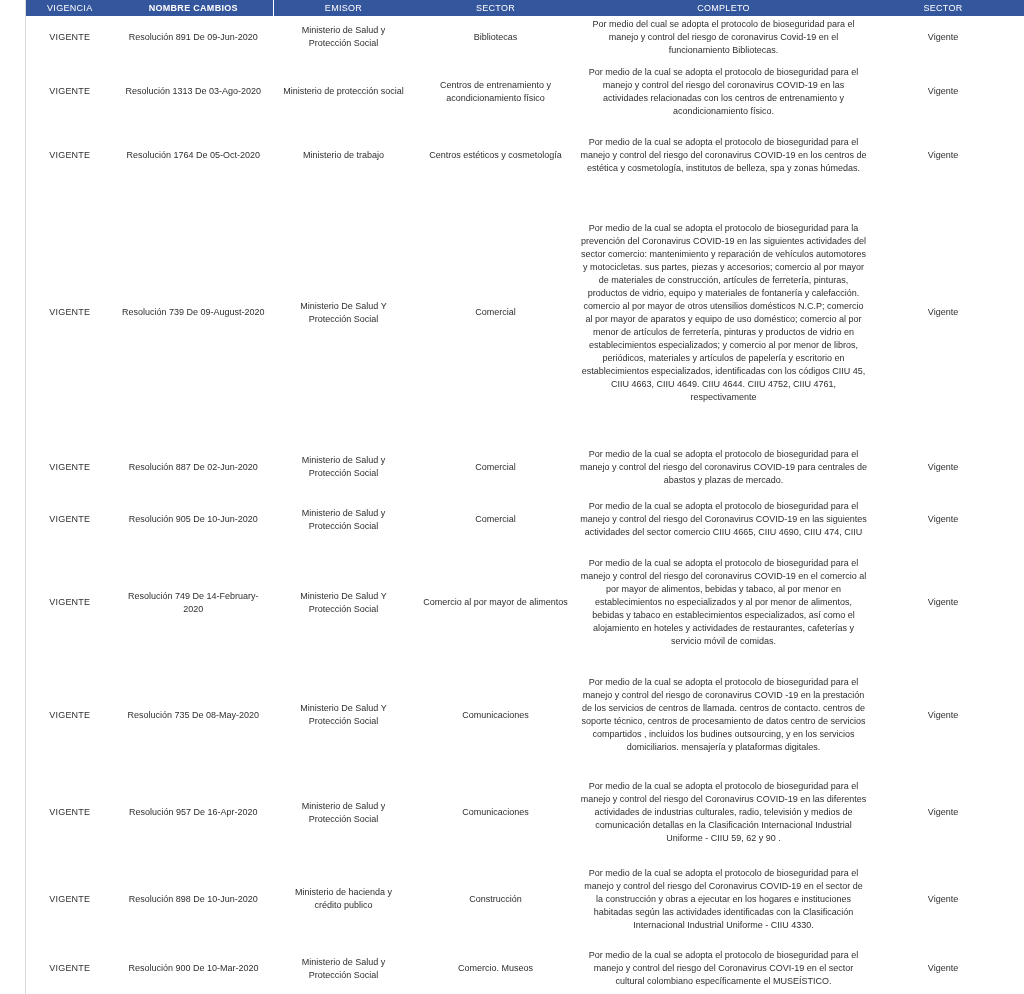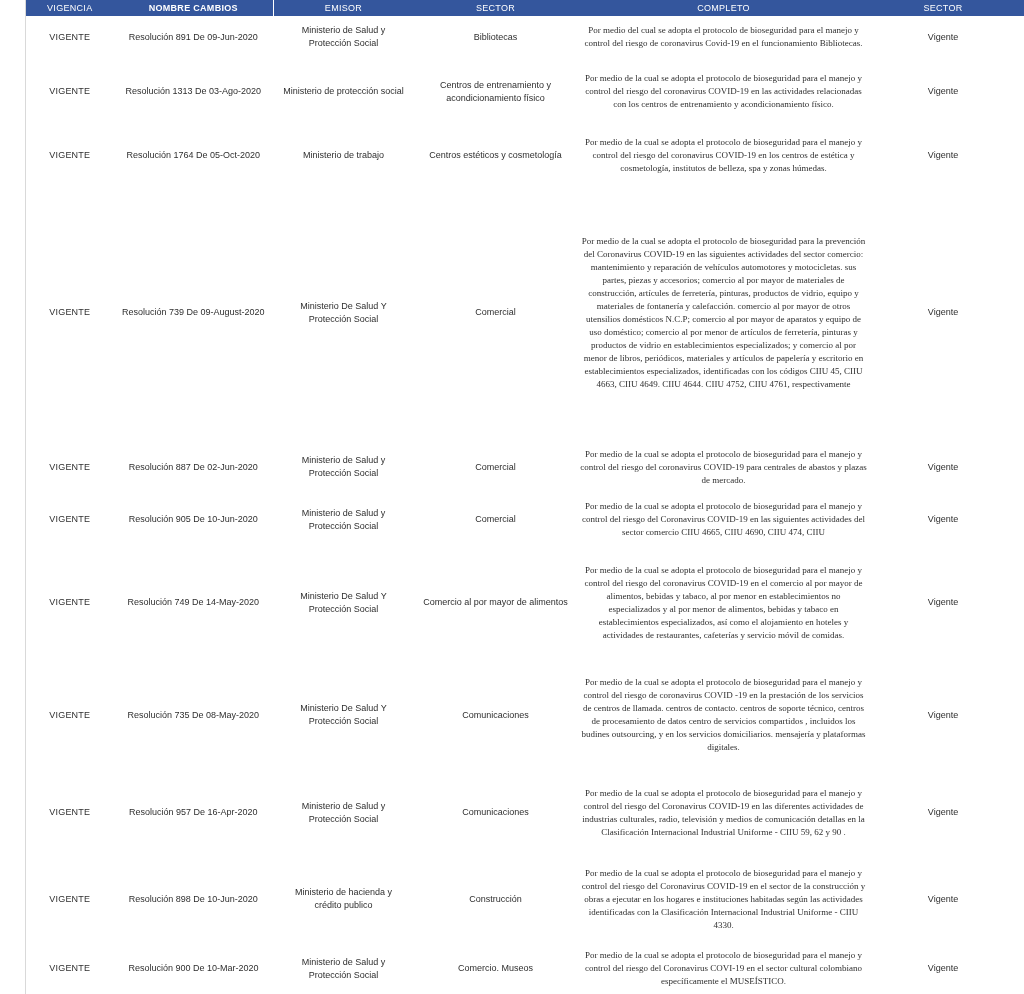--- a/index.html
+++ b/index.html
@@ -47,21 +47,20 @@
     font-size: 9px;
     line-height: 13px;
     color: #2f2f2f;
     text-align: center;
     vertical-align: middle;
     padding: 0 8px;
     overflow: hidden;
   }
   table.res-table td.cell-contenido {
     padding: 0 2px;
-    font-family: Liberation Serif, serif;
   }
   table.res-table td.cell-vigencia {
     letter-spacing: 0.2px;
   }
 </style>
 </head>
 <body>
 
 <div class="table-wrap">
   <table class="res-table">
@@ -135,21 +134,21 @@
           <td class="cell-vigencia">VIGENTE</td>
           <td class="cell-nombre">Resolución 905 De 10-Jun-2020</td>
           <td class="cell-emisor">Ministerio de Salud y Protección Social</td>
           <td class="cell-sector">Comercial</td>
           <td class="cell-contenido">Por medio de la cual se adopta el protocolo de bioseguridad para el manejo y control del riesgo del Coronavirus COVID-19 en las siguientes actividades del sector comercio CIIU 4665, CIIU 4690, CIIU 474, CIIU</td>
           <td class="cell-cambios">Vigente</td>
           <td class="cell-filler"></td>
         </tr>
         <tr style="height: 115px;">
           <td class="cell-vigencia">VIGENTE</td>
-          <td class="cell-nombre">Resolución 749 De 14-May-2020</td>
+          <td class="cell-nombre">Resolución 749 De 14-February-2020</td>
           <td class="cell-emisor">Ministerio De Salud Y Protección Social</td>
           <td class="cell-sector">Comercio al por mayor de alimentos</td>
           <td class="cell-contenido">Por medio de la cual se adopta el protocolo de bioseguridad para el manejo y control del riesgo del coronavirus COVID-19 en el comercio al por mayor de alimentos, bebidas y tabaco, al por menor en establecimientos no especializados y al por menor de alimentos, bebidas y tabaco en establecimientos especializados, así como el alojamiento en hoteles y actividades de restaurantes, cafeterías y servicio móvil de comidas.</td>
           <td class="cell-cambios">Vigente</td>
           <td class="cell-filler"></td>
         </tr>
         <tr style="height: 110px;">
           <td class="cell-vigencia">VIGENTE</td>
           <td class="cell-nombre">Resolución 735 De 08-May-2020</td>
           <td class="cell-emisor">Ministerio De Salud Y Protección Social</td>

